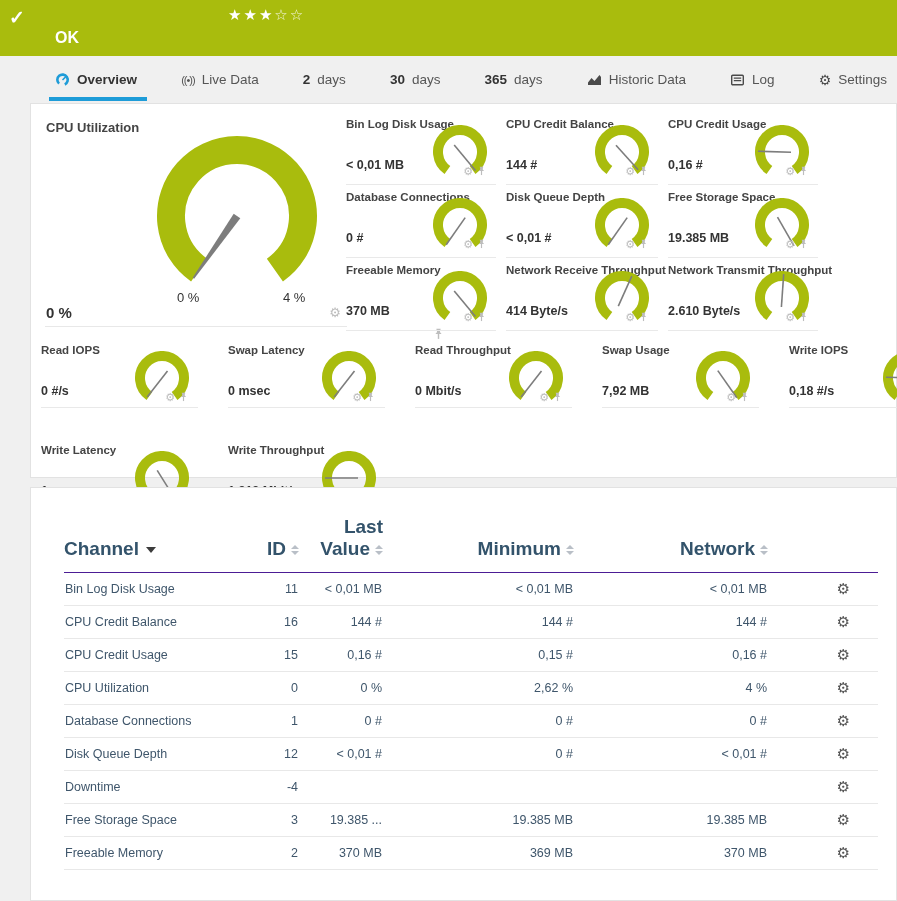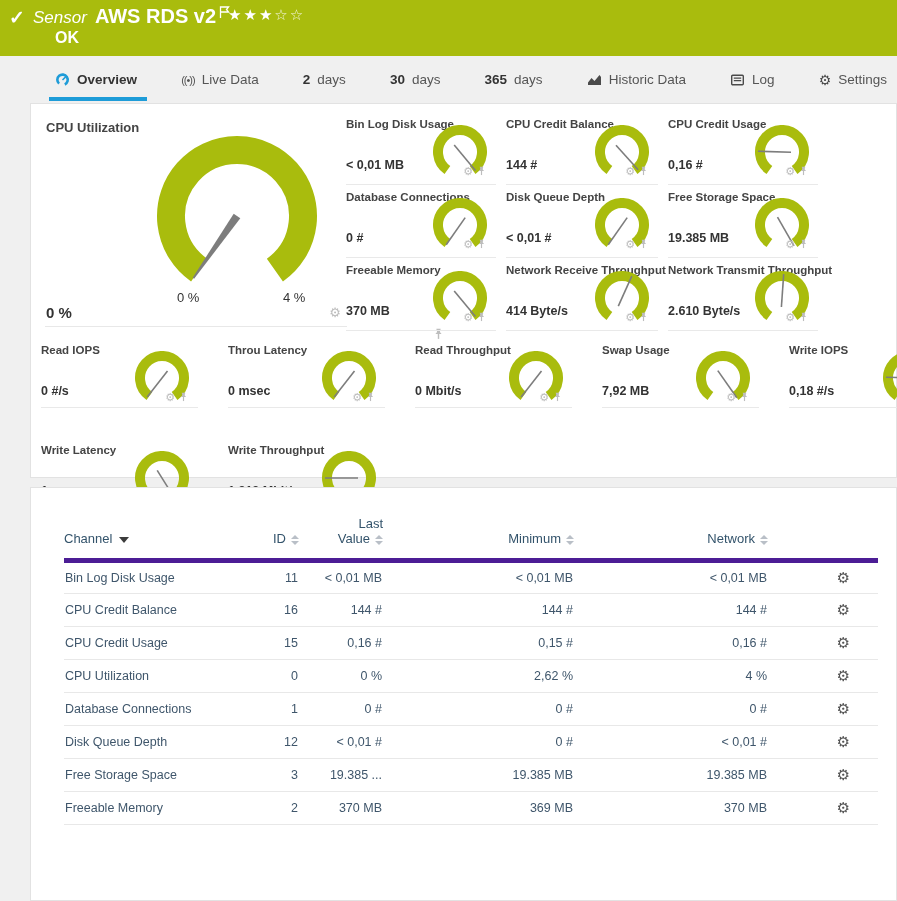--- a/index.html
+++ b/index.html
@@ -52,46 +52,41 @@
   .tile svg.mini { position:absolute; right:6px; top:13px; }
   .tile .tile-value { position:absolute; left:0; top:46px; font-size:12.5px; font-weight:bold; color:#333; white-space:nowrap; }
   .tile .tile-icons { position:absolute; right:10px; top:50px; }
   .tile-icons { display:flex; gap:4px; align-items:center; }
   .tile-icons .gear-glyph { font-size:11px; color:#bdbdbd; line-height:1; }
   
   table.channels { margin:28px 20px 0 33px; border-collapse:collapse; table-layout:fixed; width:814px; }
   table.channels col.c-channel { width:155px; } table.channels col.c-id { width:80px; }
   table.channels col.c-last { width:84px; } table.channels col.c-min { width:191px; }
   table.channels col.c-max { width:194px; } table.channels col.c-gear { width:110px; }
-  table.channels th { font-size:13px; font-weight:normal; color:#33536b; padding:0 0 12px 0;
-    border-bottom:5px solid #4c1d95; vertical-align:bottom; }
+  table.channels th { font-size:19px; font-weight:bold; color:#33536b; padding:0 0 12px 0;
+    border-bottom:1px solid #4c1d95; vertical-align:bottom; }
   table.channels th.left { text-align:left; } table.channels th.right { text-align:right; }
   table.channels td { height:33px; font-size:12.5px; color:#3f566b; border-bottom:1px solid #e8e8e8;
     white-space:nowrap; overflow:hidden; }
   table.channels td.left { text-align:left; } table.channels td.right { text-align:right; }
   table.channels td.gear-cell { text-align:right; padding-right:28px; }
   .row-gear { font-size:15px; color:#555; cursor:pointer; }
   
   .sort { display:inline-block; vertical-align:middle; margin-left:5px; }
   .sort i { display:block; width:0; height:0; border-left:4px solid transparent; border-right:4px solid transparent; }
   .sort .up { border-bottom:4px solid #b9bfc7; margin-bottom:2px; }
   .sort .dn { border-top:4px solid #b9bfc7; }
   .desc-arrow { display:inline-block; width:0; height:0; border-left:5px solid transparent;
     border-right:5px solid transparent; border-top:6px solid #3c3c3c; margin-left:7px; vertical-align:middle; }
 </style>
 </head>
 <body>
 
 <header class="topbar">
   <span class="check">✓</span>
-  <div class="titlerow">
-    <span class="kind">Sensor</span><span class="name">AWS RDS v2</span><span class="flag"><svg width="11" height="13" viewBox="0 0 11 13">
-          <path d="M1.5 1 H9.5 L7.5 3.5 L9.5 6 H1.5 Z M1.5 1 V12" fill="none" stroke="#fff" stroke-width="1.3"></path>
-        </svg></span>
-  </div>
   <span class="stars"><span class="filled">★★★</span><span class="empty">☆☆</span></span>
   <div class="status">OK</div>
 </header>
 
 <nav class="tabs" id="tabs">
     <div class="tab active">
       <span class="icon">
         <svg width="15" height="15" viewBox="0 0 15 15">
           <path d="M4.6 12.1 A5.2 5.2 0 1 1 10.4 12.1" fill="none" stroke="#1e9cd8" stroke-width="2.6" transform="rotate(8 7.5 8)"></path>
           <path d="M7.5 8 L10.6 4.9" stroke="#1e9cd8" stroke-width="1.5"></path>
@@ -305,21 +300,21 @@
         <div class="tile-value">0 #/s</div>
         <div class="tile-icons">
           <span class="gear-glyph">⚙</span>
           <span><svg width="9" height="10" viewBox="0 0 10 11">
               <path d="M3 0.8 H7 L6.3 3.6 L7.8 5.4 H2.2 L3.7 3.6 Z" fill="#bdbdbd"></path>
               <path d="M5 5.4 V10" stroke="#bdbdbd" stroke-width="1.3"></path>
             </svg></span>
         </div>
       </div>
       <div class="tile">
-        <div class="tile-title">Throu Latency</div>
+        <div class="tile-title">Swap Latency</div>
         <svg width="60" height="52" class="mini">
           <path d="M 17.4 45.0 A 22 22 0 1 1 42.6 45.0" fill="none" stroke="#a9bc0d" stroke-width="10"></path>
           <line x1="35.5" y1="19.9" x2="15.2" y2="45.9" stroke="#7d7d7d" stroke-width="1.6"></line>
         </svg>
         <div class="tile-value">0 msec</div>
         <div class="tile-icons">
           <span class="gear-glyph">⚙</span>
           <span><svg width="9" height="10" viewBox="0 0 10 11">
               <path d="M3 0.8 H7 L6.3 3.6 L7.8 5.4 H2.2 L3.7 3.6 Z" fill="#bdbdbd"></path>
               <path d="M5 5.4 V10" stroke="#bdbdbd" stroke-width="1.3"></path>
@@ -470,20 +465,28 @@
         </tr>
         <tr>
           <td class="left">Disk Queue Depth</td>
           <td class="right">12</td>
           <td class="right">&lt; 0,01 #</td>
           <td class="right">0 #</td>
           <td class="right">&lt; 0,01 #</td>
           <td class="gear-cell"><span class="row-gear">⚙</span></td>
         </tr>
         <tr>
+          <td class="left">Downtime</td>
+          <td class="right">-4</td>
+          <td class="right"></td>
+          <td class="right"></td>
+          <td class="right"></td>
+          <td class="gear-cell"><span class="row-gear">⚙</span></td>
+        </tr>
+        <tr>
           <td class="left">Free Storage Space</td>
           <td class="right">3</td>
           <td class="right">19.385 ...</td>
           <td class="right">19.385 MB</td>
           <td class="right">19.385 MB</td>
           <td class="gear-cell"><span class="row-gear">⚙</span></td>
         </tr>
         <tr>
           <td class="left">Freeable Memory</td>
           <td class="right">2</td>

